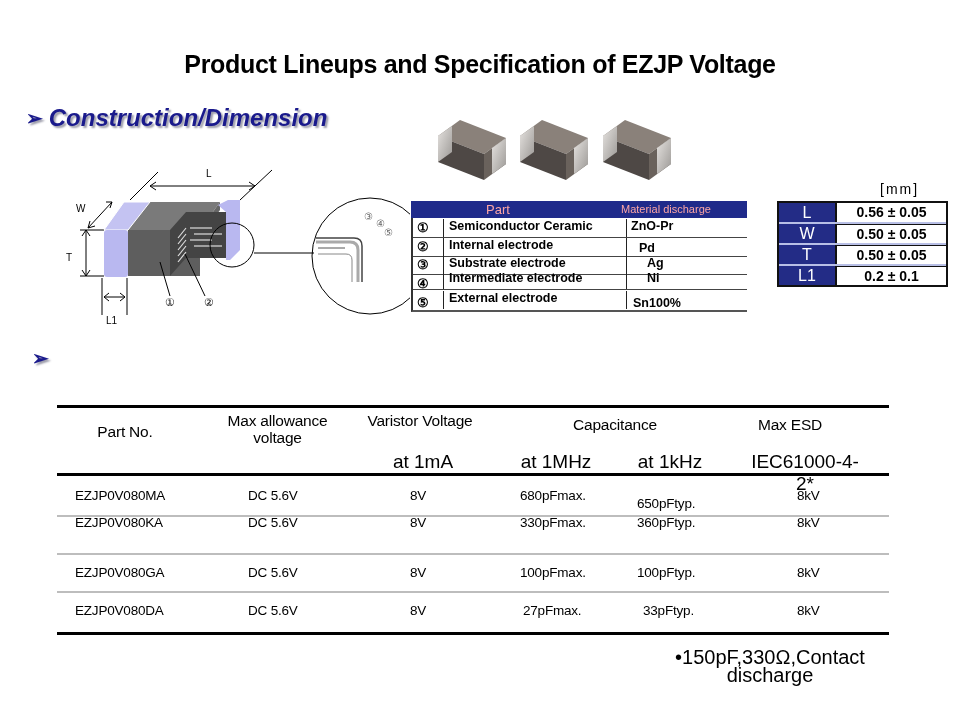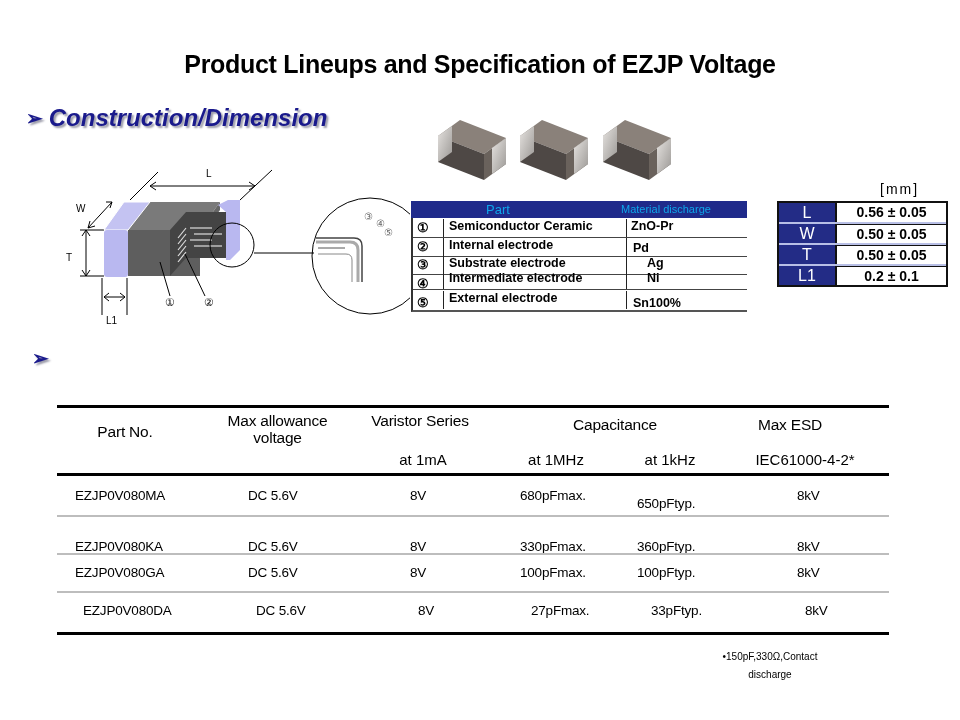--- a/index.html
+++ b/index.html
@@ -14,21 +14,21 @@
   .section-head .arrow { font-style:normal; font-size:20px; color:#1a1a8c; }
   .sec1 { left:26px; top:104px; }
   .sec2 { left:32px; top:346px; font-size:21px; }
 
   
   .diagram { left:60px; top:150px; width:350px; height:180px; }
 
   
   .photos { left:420px; top:100px; width:260px; height:90px; }
   .parts-wrap { left:411px; top:201px; width:336px; height:111px; border-left:2px solid #333; border-bottom:2px solid #555; box-sizing:border-box; }
-  .parts-head { left:411px; top:201px; width:336px; height:17px; background:#1f2a8a; color:#0ea5e9; }
+  .parts-head { left:411px; top:201px; width:336px; height:17px; background:#1f2a8a; color:#fca5a5; }
   .parts-head .p { position:absolute; left:75px; top:1px; font-size:13px; }
   .parts-head .m { position:absolute; left:210px; top:2px; font-size:11px; }
   .prow { position:absolute; left:413px; width:334px; height:18px; font-size:12.5px; font-weight:bold; }
   .prow .num { position:absolute; left:4px; top:1px; font-size:13px; }
   .prow .name { position:absolute; left:36px; top:0px; white-space:nowrap; }
   .prow .mat { position:absolute; left:218px; top:0px; white-space:nowrap; }
   .prow .vline { position:absolute; left:30px; top:0; bottom:0; border-left:1px solid #222; }
   .prow .vline2 { position:absolute; left:213px; top:0; bottom:0; border-left:1px solid #222; }
   .prow .hline { position:absolute; left:0; right:0; bottom:-1px; border-bottom:1px solid #444; }
 
@@ -40,24 +40,24 @@
   .drow .k { width:56px; background:#232c86; color:#fff; text-align:center; font-size:16px; line-height:19px; border-right:2px solid #111; }
   .drow .v { flex:1; text-align:center; font-size:14px; font-weight:bold; line-height:19px; border-top:1px solid #111; }
   .drow:first-child .v { border-top:none; }
 
   
   .spec-top { left:57px; top:405px; width:832px; border-top:3px solid #000; }
   .spec-mid { left:57px; top:473px; width:832px; border-top:3px solid #000; }
   .spec-bot { left:57px; top:632px; width:832px; border-top:3px solid #000; }
   .row-sep { left:57px; width:832px; border-top:2px solid #bdbdbd; }
   .hcell { font-size:15.5px; text-align:center; line-height:17px; letter-spacing:-0.2px; }
-  .subcell { font-size:15px; text-align:center; }
+  .subcell { font-size:19px; text-align:center; }
   .cell { font-size:13.5px; letter-spacing:-0.2px; }
 
-  .footnote { left:660px; top:648px; width:220px; text-align:center; font-size:10px; line-height:18px; }
+  .footnote { left:660px; top:648px; width:220px; text-align:center; font-size:20px; line-height:18px; }
 </style>
 </head>
 <body>
 
 <div class="abs title">Product Lineups and Specification of EZJP Voltage</div>
 
 <div class="abs section-head sec1">
   <span class="arrow">➢</span>
   <span>Construction/Dimension</span>
 </div>
@@ -172,21 +172,21 @@
     <span class="vline2"></span>
   <span class="name">Semiconductor Ceramic</span>
   <span class="mat">ZnO-Pr</span>
   <span class="hline"></span>
 </div>
 <div class="prow" style="top:238px">
   <span class="num">②</span>
   <span class="vline"></span>
     <span class="vline2"></span>
   <span class="name">Internal electrode</span>
-  <span class="mat" style="left:220px;top:3px">Pd</span>
+  <span class="mat" style="left:226px;top:3px">Pd</span>
   <span class="hline"></span>
 </div>
 <div class="prow" style="top:256px">
   <span class="num">③</span>
   <span class="vline"></span>
     <span class="vline2"></span>
   <span class="name">Substrate electrode</span>
   <span class="mat" style="left:234px">Ag</span>
   <span class="hline"></span>
 </div>
@@ -227,62 +227,62 @@
 </div>
 
 <div class="abs section-head sec2">
   <span class="arrow">➢</span>
 </div>
 
 <div class="abs spec-top"></div>
 
 <div class="abs hcell" style="left:70px;top:423px;width:110px">Part No.</div>
 <div class="abs hcell" style="left:205px;top:412px;width:145px">Max allowance voltage</div>
-<div class="abs hcell" style="left:340px;top:412px;width:160px">Varistor Series</div>
+<div class="abs hcell" style="left:340px;top:412px;width:160px">Varistor Voltage</div>
 <div class="abs hcell" style="left:535px;top:416px;width:160px">Capacitance</div>
 <div class="abs hcell" style="left:735px;top:416px;width:110px">Max ESD</div>
 
 <div class="abs subcell" style="left:373px;top:451px;width:100px">at 1mA</div>
 <div class="abs subcell" style="left:506px;top:451px;width:100px">at 1MHz</div>
 <div class="abs subcell" style="left:620px;top:451px;width:100px">at 1kHz</div>
 <div class="abs subcell" style="left:750px;top:451px;width:110px">IEC61000-4-2*</div>
 
 <div class="abs spec-mid"></div>
 
 <div class="abs" style="left:57px;top:478px;width:832px;height:38px">
   <span class="abs cell" style="left:18px;top:10px">EZJP0V080MA</span>
   <span class="abs cell" style="left:191px;top:10px">DC 5.6V</span>
   <span class="abs cell" style="left:353px;top:10px">8V</span>
   <span class="abs cell" style="left:463px;top:10px">680pFmax.</span>
   <span class="abs cell" style="left:580px;top:18px">650pFtyp.</span>
   <span class="abs cell" style="left:740px;top:10px">8kV</span>
 </div>
 <div class="abs row-sep" style="top:515px"></div>
 
-<div class="abs" style="left:57px;top:529px;width:832px;height:38px">
+<div class="abs" style="left:57px;top:505px;width:832px;height:38px">
   <span class="abs cell" style="left:18px;top:10px">EZJP0V080KA</span>
   <span class="abs cell" style="left:191px;top:10px">DC 5.6V</span>
   <span class="abs cell" style="left:353px;top:10px">8V</span>
   <span class="abs cell" style="left:463px;top:10px">330pFmax.</span>
   <span class="abs cell" style="left:580px;top:10px">360pFtyp.</span>
   <span class="abs cell" style="left:740px;top:10px">8kV</span>
 </div>
 <div class="abs row-sep" style="top:553px"></div>
 
 <div class="abs" style="left:57px;top:555px;width:832px;height:38px">
   <span class="abs cell" style="left:18px;top:10px">EZJP0V080GA</span>
   <span class="abs cell" style="left:191px;top:10px">DC 5.6V</span>
   <span class="abs cell" style="left:353px;top:10px">8V</span>
   <span class="abs cell" style="left:463px;top:10px">100pFmax.</span>
   <span class="abs cell" style="left:580px;top:10px">100pFtyp.</span>
   <span class="abs cell" style="left:740px;top:10px">8kV</span>
 </div>
 <div class="abs row-sep" style="top:591px"></div>
 
-<div class="abs" style="left:65px;top:593px;width:832px;height:44px">
+<div class="abs" style="left:57px;top:593px;width:832px;height:44px">
   <span class="abs cell" style="left:18px;top:10px">EZJP0V080DA</span>
   <span class="abs cell" style="left:191px;top:10px">DC 5.6V</span>
   <span class="abs cell" style="left:353px;top:10px">8V</span>
   <span class="abs cell" style="left:466px;top:10px">27pFmax.</span>
   <span class="abs cell" style="left:586px;top:10px">33pFtyp.</span>
   <span class="abs cell" style="left:740px;top:10px">8kV</span>
 </div>
 <div class="abs spec-bot"></div>
 
 <div class="abs footnote">

